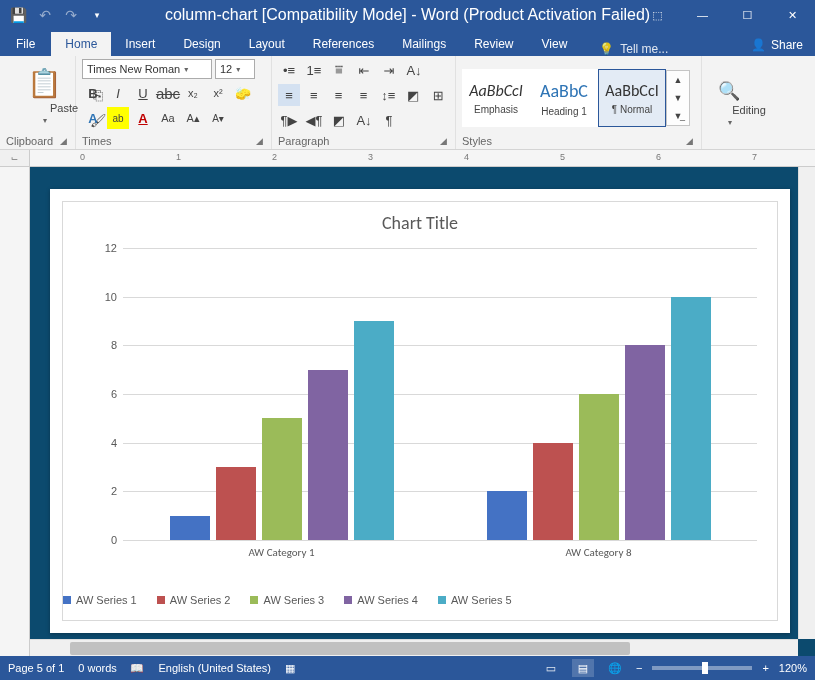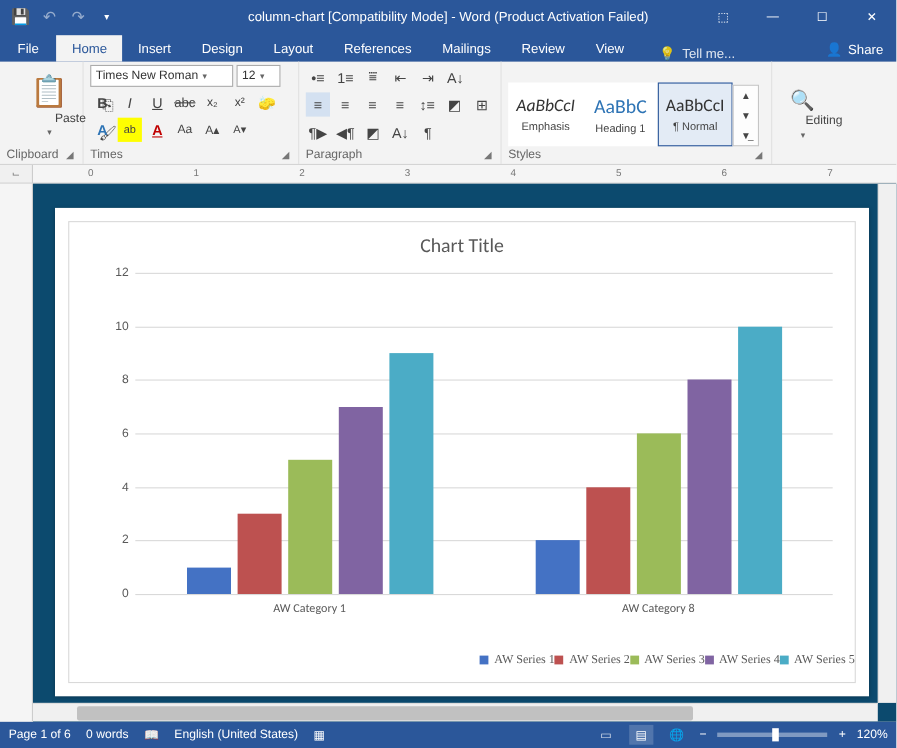--- a/index.html
+++ b/index.html
@@ -2,21 +2,21 @@
 <html><head>
 <meta charset="utf-8">
 <style>
 * { box-sizing: border-box; margin: 0; padding: 0; }
 body { font-family: "Segoe UI", Tahoma, sans-serif; font-size: 12px; width: 815px; height: 680px; overflow: hidden; background: #e6e6e6; user-select: none; }
 
 .titlebar { height: 30px; background: #2b579a; color: white; display: flex; align-items: center; position: relative; }
 .qat { display: flex; align-items: center; gap: 4px; padding-left: 8px; }
 .qat-icon { width: 22px; height: 22px; display: flex; align-items: center; justify-content: center; font-size: 14px; color: white; cursor: pointer; }
 .qat-icon.dim { opacity: 0.5; }
-.title-text { position: absolute; left: 0; right: 0; text-align: center; font-size: 12px; pointer-events: none; }
+.title-text { position: absolute; left: 0; right: 0; text-align: center; font-size: 16px; pointer-events: none; }
 .win-controls { margin-left: auto; display: flex; align-items: center; gap: 0; }
 .win-btn { width: 45px; height: 30px; display: flex; align-items: center; justify-content: center; font-size: 11px; cursor: pointer; }
 
 .tabbar { height: 26px; background: #2b579a; display: flex; align-items: flex-end; color: white; position: relative; }
 .tab { padding: 5px 14px; font-size: 12px; cursor: pointer; }
 .tab.file { padding-left: 16px; padding-right: 16px; }
 .tab.active { background: #f3f3f3; color: #2b579a; }
 .tellme { margin-left: 8px; display: flex; align-items: center; gap: 6px; opacity: 0.85; font-size: 12px; padding: 0 10px; }
 .share { margin-left: auto; padding: 4px 12px; display: flex; align-items: center; gap: 5px; font-size: 12px; }
 
@@ -48,21 +48,21 @@
 .page { width: 740px; background: white; box-shadow: 0 1px 4px rgba(0,0,0,0.3); padding: 12px; position: relative; }
 .chart { width: 100%; height: 420px; border: 1px solid #d9d9d9; position: relative; background: white; }
 .chart-title { text-align: center; font-size: 18px; color: #595959; font-family: Calibri, sans-serif; padding-top: 10px; }
 .plot { position: absolute; left: 60px; right: 20px; top: 46px; bottom: 80px; }
 .gridline { position: absolute; left: 0; right: 0; border-top: 1px solid #d9d9d9; }
 .ylabel { position: absolute; left: -30px; font-size: 11px; color: #595959; transform: translateY(-50%); text-align: right; width: 24px; }
 .bars { position: absolute; left: 0; right: 0; bottom: 0; top: 0; display: flex; }
 .cat-group { flex: 1; display: flex; align-items: flex-end; justify-content: center; gap: 6px; padding: 0 20px; }
 .bar { width: 40px; }
 .xlabel { position: absolute; top: 100%; left: 0; right: 0; text-align: center; font-size: 11px; color: #595959; font-family: Calibri, sans-serif; margin-top: 6px; }
-.legend { position: absolute; bottom: 14px; left: 0; right: 0; display: flex; justify-content: flex-end; font-size: 11px; color: #595959; font-family: Liberation Serif, serif; }
+.legend { position: absolute; bottom: 14px; left: 0; right: 0; display: flex; justify-content: flex-start; gap: 20px; font-size: 11px; color: #595959; font-family: Liberation Sans, sans-serif; }
 .legend-item { display: flex; align-items: center; gap: 5px; }
 .swatch { width: 8px; height: 8px; }
 
 .statusbar { height: 24px; background: #2b579a; color: white; display: flex; align-items: center; font-size: 11px; padding: 0 8px; gap: 14px; }
 .status-right { margin-left: auto; display: flex; align-items: center; gap: 10px; }
 .view-btn { width: 22px; height: 18px; display: flex; align-items: center; justify-content: center; cursor: pointer; opacity: 0.85; }
 .view-btn.active { opacity: 1; background: rgba(255,255,255,0.18); }
 .zoom-slider { width: 100px; height: 4px; background: rgba(255,255,255,0.4); position: relative; }
 .zoom-thumb { position: absolute; width: 6px; height: 12px; background: white; top: -4px; left: 50%; }
 
@@ -139,21 +139,21 @@
         </div>
         <div class="combo" style="width:40px">
           <span>12</span>
             <span class="arrow">▾</span>
         </div>
       </div>
       <div class="row">
         <div class="btn-sm" style="font-weight:bold">B</div>
         <div class="btn-sm" style="font-style:italic">I</div>
         <div class="btn-sm" style="text-decoration:underline">U</div>
-        <div class="btn-sm" style="text-decoration:line-through;font-size:12px">abc</div>
+        <div class="btn-sm" style="text-decoration:line-through;font-size:15px">abc</div>
         <div class="btn-sm" style="font-size:11px">x₂</div>
         <div class="btn-sm" style="font-size:11px">x²</div>
         <div class="btn-sm">🧽</div>
       </div>
       <div class="row">
         <div class="btn-sm" style="color:#2e74b5;font-weight:bold">A</div>
         <div class="btn-sm" style="background:#ffff00;font-size:10px">ab</div>
         <div class="btn-sm" style="color:#c00000;text-decoration:underline;font-weight:bold">A</div>
         <div class="btn-sm" style="font-size:11px">Aa</div>
         <div class="btn-sm" style="font-size:11px">A▴</div>
@@ -193,21 +193,21 @@
         <div class="btn-sm">¶</div>
       </div>
     </div>
     <div class="group-label">
       <span>Paragraph</span>
       <span class="dialog-launcher">◢</span>
     </div>
   </div>
 
   <div class="group" style="width:246px">
-    <div class="row" style="flex:1;gap:0;align-items:flex-end;padding-top:4px">
+    <div class="row" style="flex:1;gap:0;align-items:center;padding-top:4px">
       <div class="style-box">
         <div class="style-preview" style="font-style:italic">AaBbCcI</div>
         <div class="style-name">Emphasis</div>
       </div>
       <div class="style-box">
         <div class="style-preview blue">AaBbC</div>
         <div class="style-name">Heading 1</div>
       </div>
       <div class="style-box sel">
         <div class="style-preview">AaBbCcI</div>
@@ -313,21 +313,21 @@
       </div>
     </div>
     <div class="scroll-v"></div>
     <div class="scroll-h">
       <div class="scroll-thumb-h" style="left:40px;width:560px"></div>
     </div>
   </div>
 </div>
 
 <div class="statusbar">
-  <span>Page 1 of 6</span>
+  <span>Page 5 of 1</span>
   <span>0 words</span>
   <span>📖</span>
   <span>English (United States)</span>
   <span>▦</span>
   <div class="status-right">
     <div class="view-btn">▭</div>
     <div class="view-btn active">▤</div>
     <div class="view-btn">🌐</div>
     <span>−</span>
     <div class="zoom-slider">

